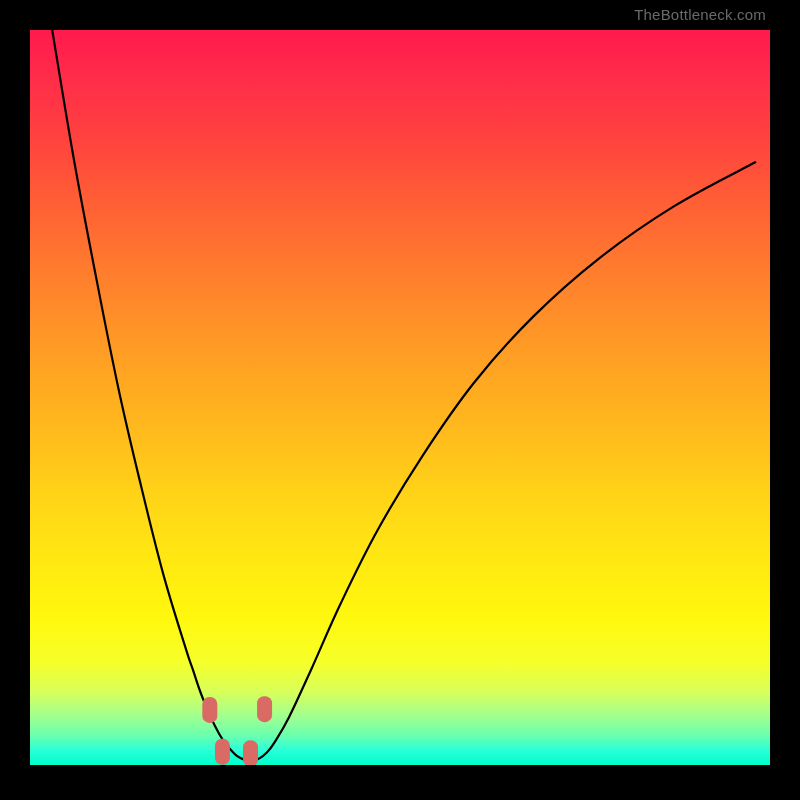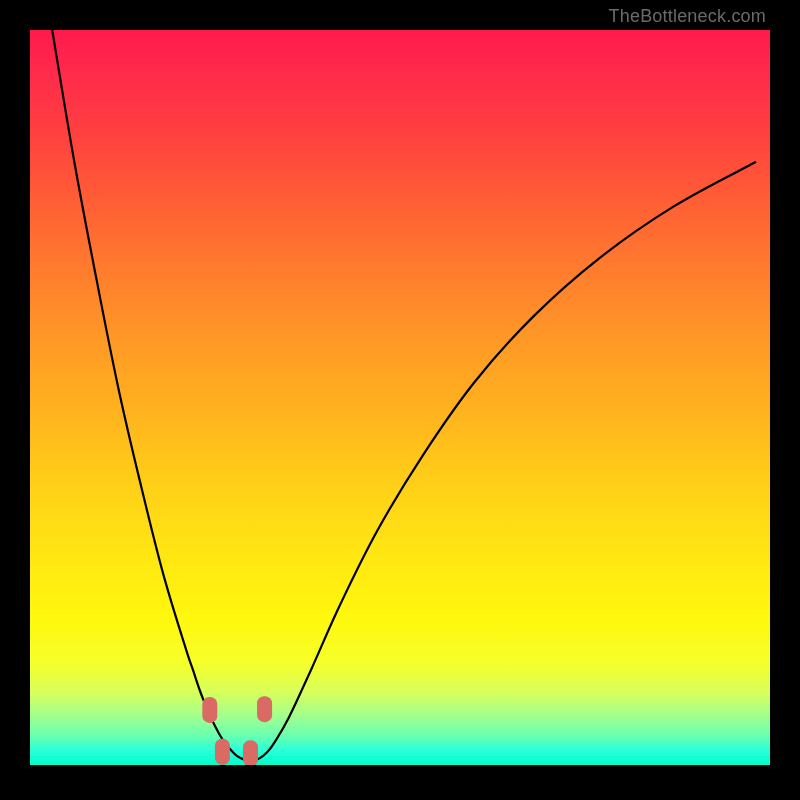--- a/index.html
+++ b/index.html
@@ -40,21 +40,21 @@
       #6affb0 96%,
       #2affd8 98%,
       #00ffcc 100%
     );
   }
   .watermark {
     position: absolute;
     top: 6px;
     right: 34px;
     color: #6a6a6a;
-    font-size: 18px;
+    font-size: 15px;
     letter-spacing: 0.2px;
     font-weight: 500;
   }
   svg.curve {
     position: absolute;
     left: 0;
     top: 0;
     width: 740px;
     height: 735px;
   }

